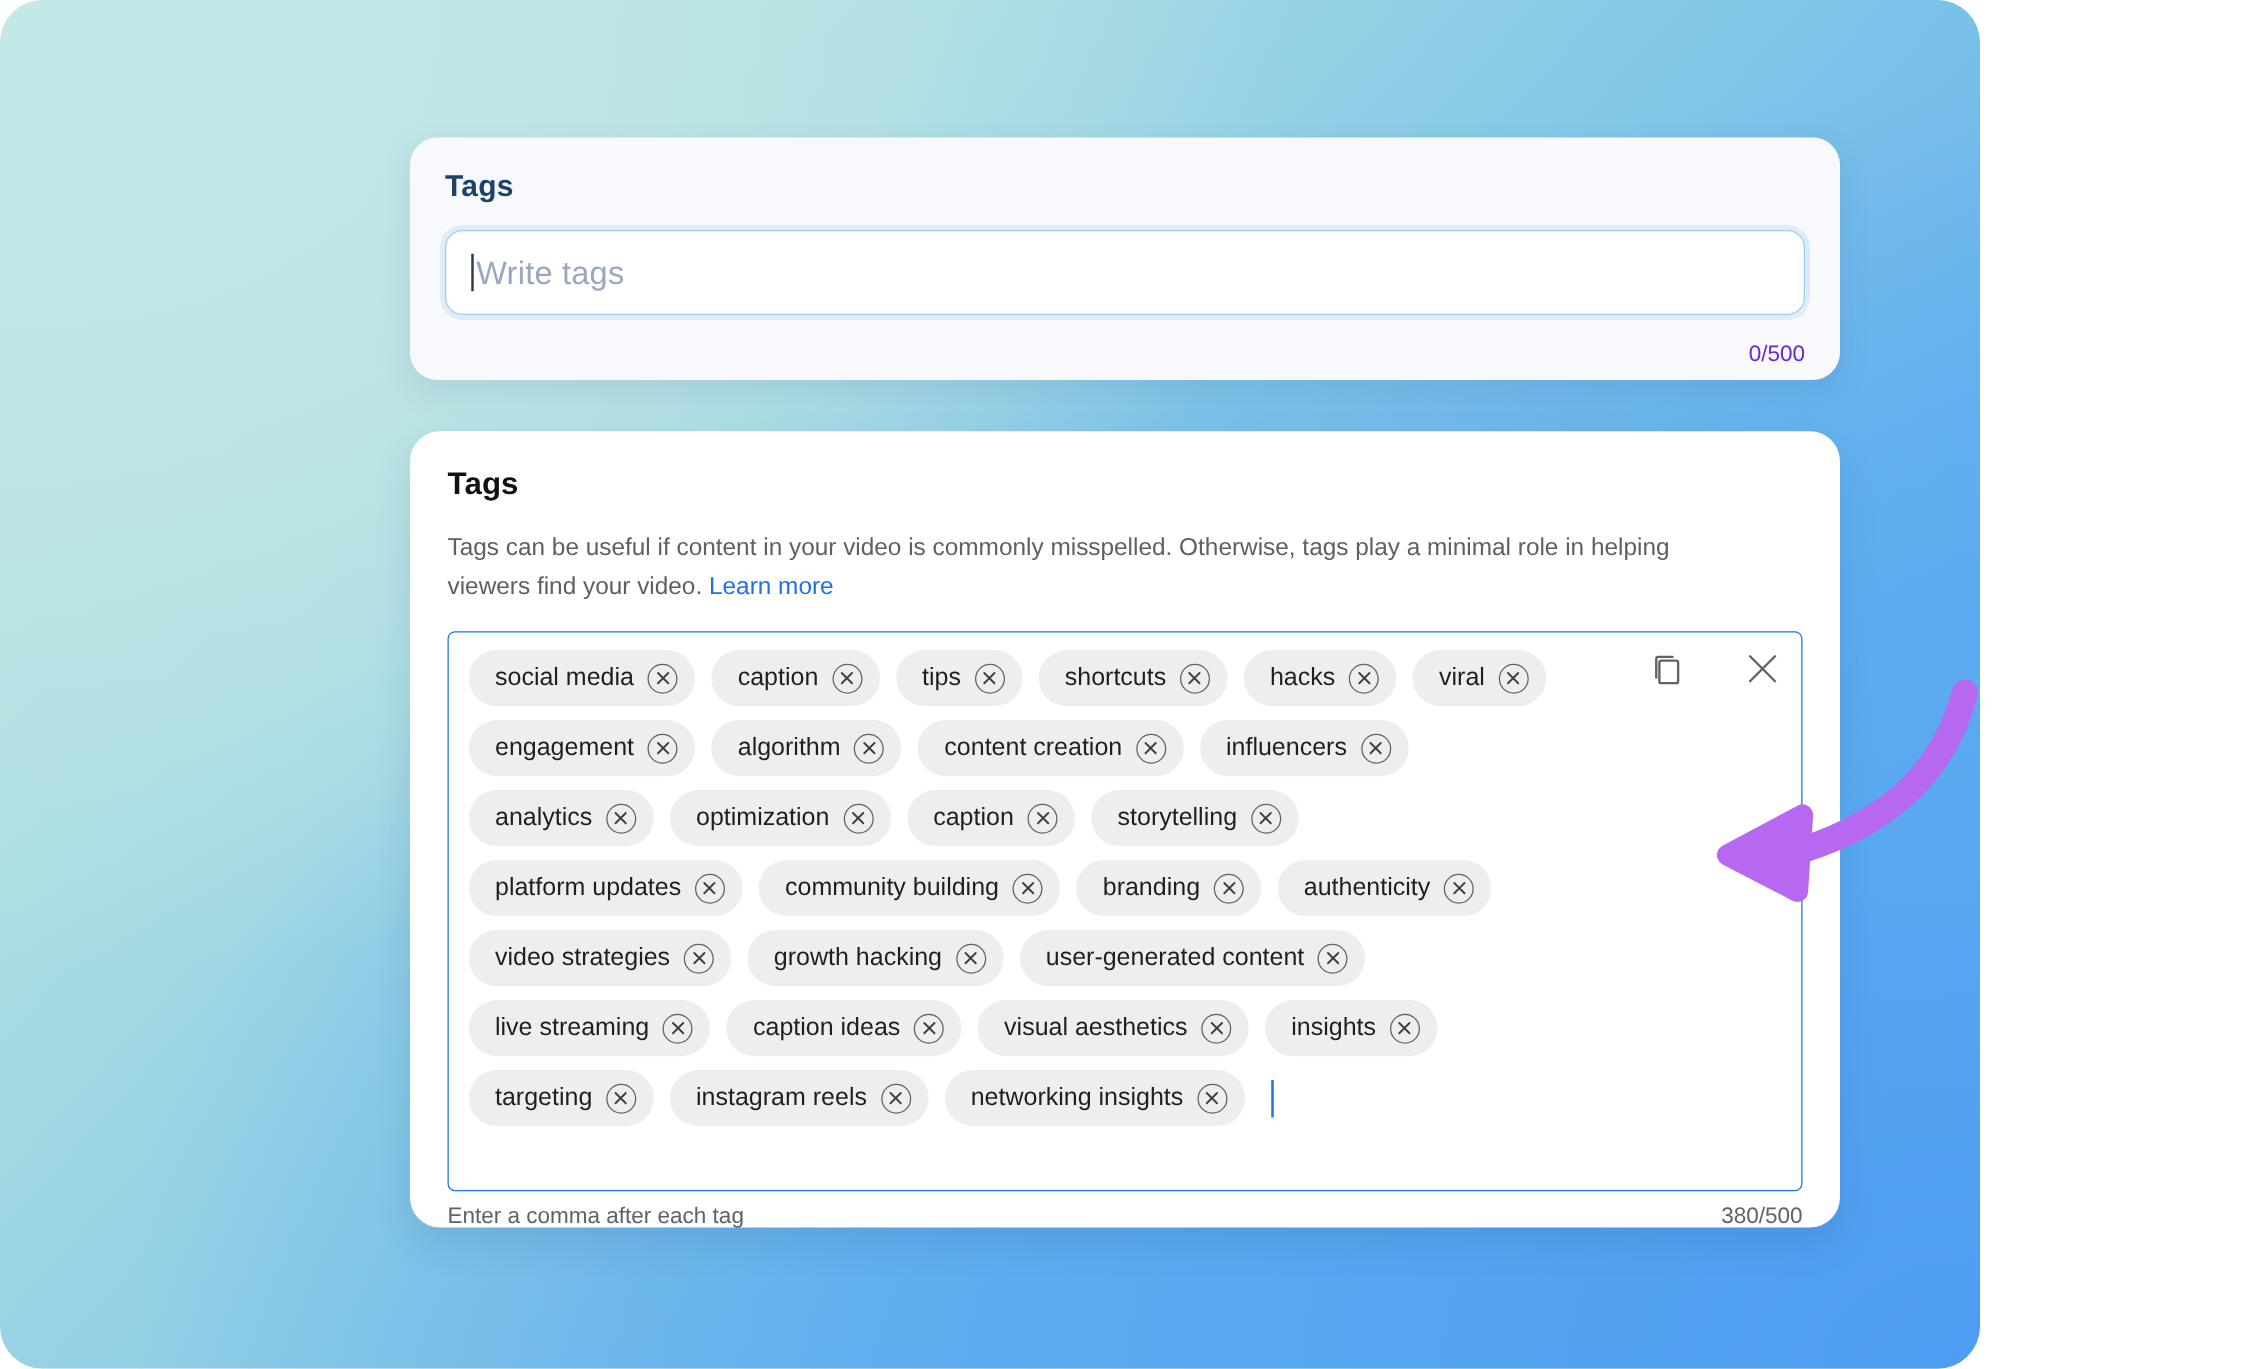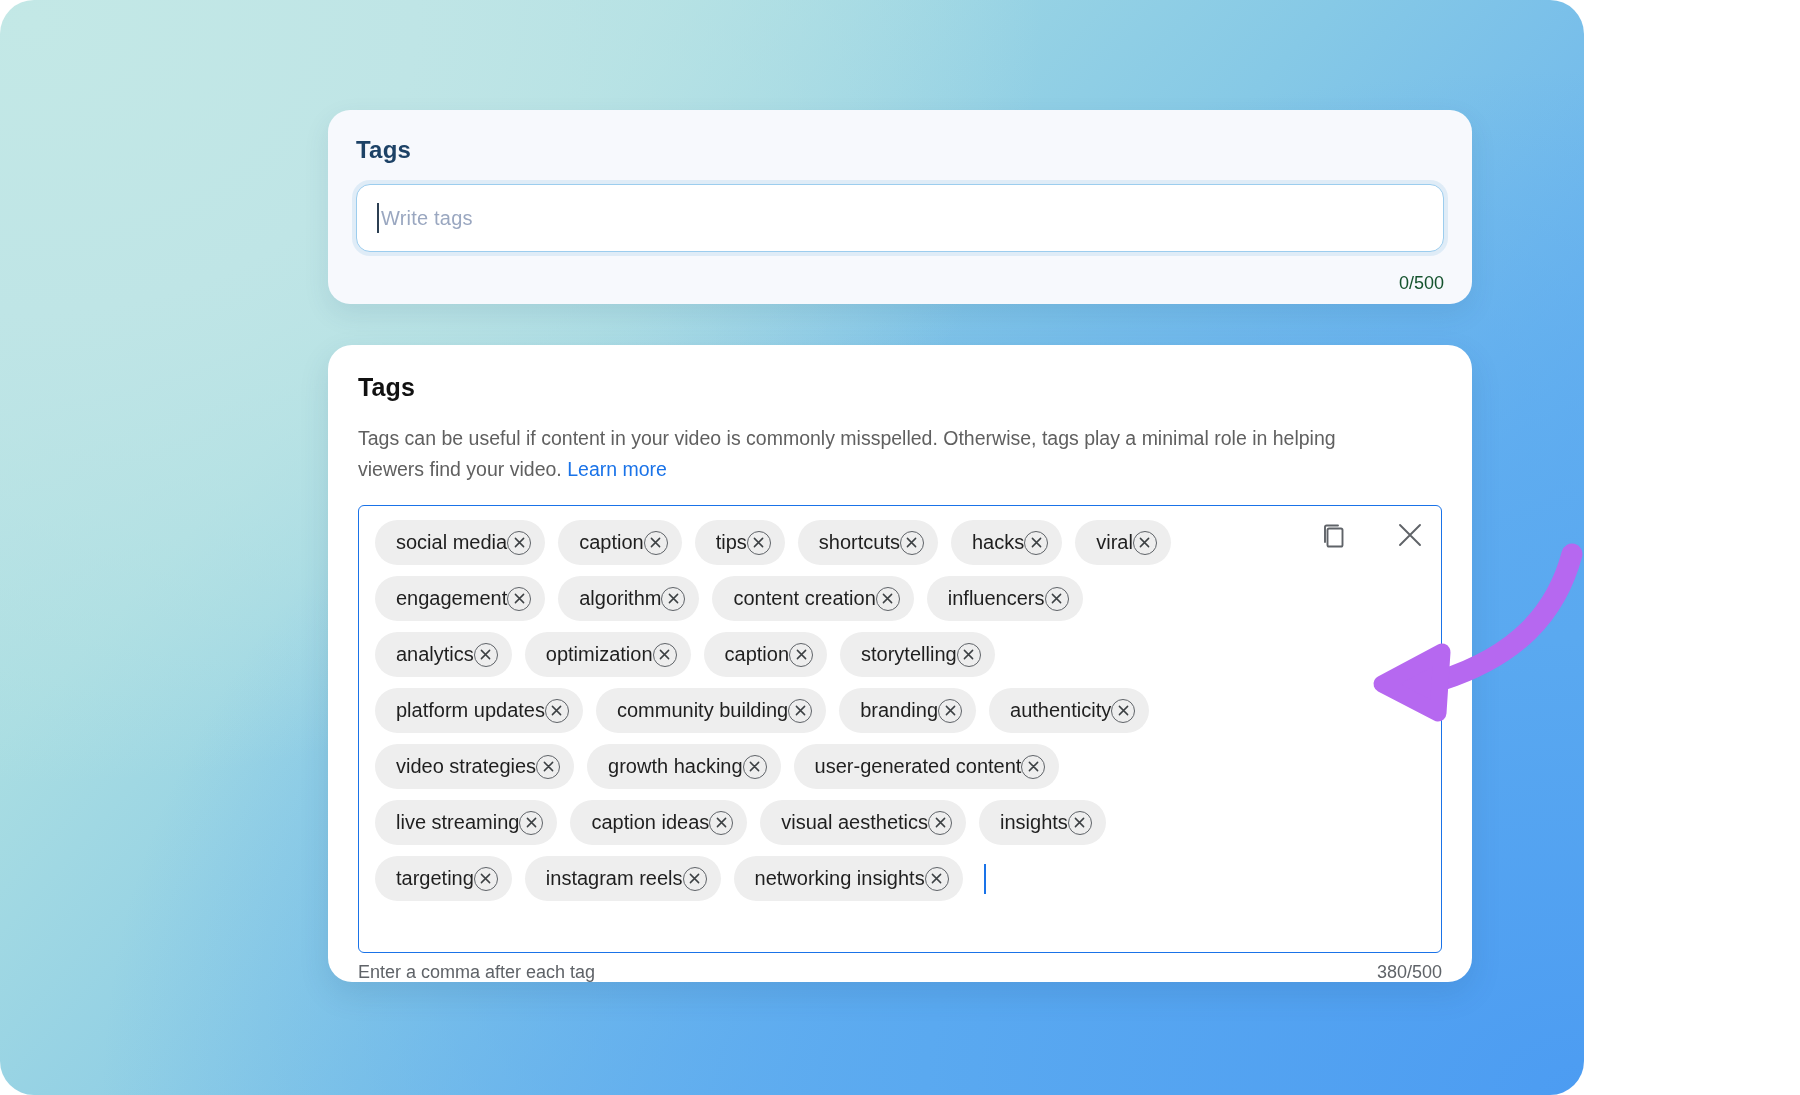--- a/index.html
+++ b/index.html
@@ -52,29 +52,29 @@
     align-items: center;
     padding: 0 20px;
     position: relative;
   }
   #card-one .caret {
     width: 2px; height: 30px;
     background: #2c3f52;
     margin-right: 2px;
   }
   #card-one .ph {
-    font-size: 20px;
+    font-size: 26px;
     color: #9aa7c0;
     letter-spacing: .2px;
   }
   #card-one .counter {
     position: absolute;
     right: 28px; bottom: 10px;
     font-size: 18px;
-    color: #14532d;
+    color: #6d28d9;
   }
 
   
   #card-two {
     position: absolute;
     left: 328px; top: 345px;
     width: 1144px; height: 637px;
     background: #ffffff;
     border-radius: 24px;
     box-shadow: 0 12px 30px rgba(30,70,110,0.13);
@@ -113,20 +113,21 @@
   .tag-row {
     display: flex;
     align-items: center;
     gap: 13px;
     margin-bottom: 11px;
     height: 45px;
   }
   .chip {
     display: inline-flex;
     align-items: center;
+    gap: 11px;
     height: 45px;
     padding: 0 14px 0 21px;
     border-radius: 23px;
     background: #eeeeee;
     font-size: 20px;
     color: #1f1f1f;
     white-space: nowrap;
   }
   .chip .x {
     width: 24px; height: 24px;

